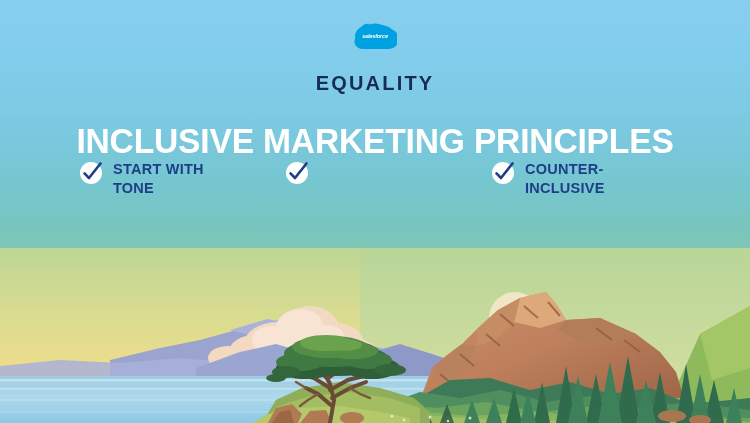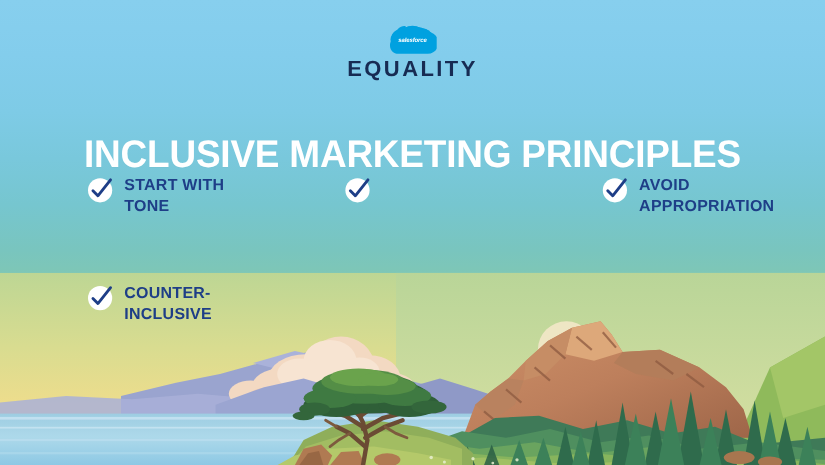--- a/index.html
+++ b/index.html
@@ -27,40 +27,39 @@
   }
 
   
   #scene{position:absolute;left:0;bottom:0;width:750px;height:175px;}
   #scene svg{display:block;width:750px;height:175px;}
 
   
   .brand{position:absolute;top:22px;left:0;width:750px;text-align:center;}
   .cloud-logo{display:block;margin:0 auto;width:44px;height:30px;}
   .equality{
-    display:block;margin:1px auto 0;
+    display:block;margin:21px auto 0;
     font-size:20px;font-weight:700;letter-spacing:2.2px;
     color:#172b53;line-height:1;
   }
 
   .headline{
     position:absolute;top:100px;left:0;width:750px;text-align:center;
     color:#ffffff;font-weight:700;font-size:35px;line-height:1;
     letter-spacing:-0.2px;
     font-family:"Liberation Sans Narrow","Liberation Sans",sans-serif;
     transform:scaleX(0.96);transform-origin:50% 50%;
     text-shadow:0 1px 0 rgba(0,0,0,0.02);
   }
 
   
   .grid{
     position:absolute;left:78px;top:158px;width:600px;
     display:grid;grid-template-columns:206px 206px 188px;
     grid-auto-rows:70px;
-    gap:28px;
   }
   .item{display:flex;align-items:flex-start;gap:9px;}
   .check{flex:0 0 auto;width:26px;height:26px;position:relative;margin-top:2px;}
   .check svg{display:block;width:26px;height:26px;overflow:visible;}
   .item-label{
     color:#1e3e87;font-weight:700;font-size:14.5px;line-height:1.33;
     letter-spacing:0.25px;white-space:pre-line;padding-top:2px;
   }
 </style>
 </head>
@@ -291,30 +290,20 @@
 
     <div class="item">
       <span class="check">
         <svg viewBox="0 0 26 26" aria-hidden="true">
           <circle cx="13" cy="13" r="11" fill="#ffffff"></circle>
           <path d="M6.5 13.4 L11 18 L22.5 3.5" stroke="#1e3e87" stroke-width="2.6" fill="none" stroke-linecap="round" stroke-linejoin="round"></path>
         </svg>
       </span>
     </div>
 
-    <div class="item">
-      <span class="check">
-        <svg viewBox="0 0 26 26" aria-hidden="true">
-          <circle cx="13" cy="13" r="11" fill="#ffffff"></circle>
-          <path d="M6.5 13.4 L11 18 L22.5 3.5" stroke="#1e3e87" stroke-width="2.6" fill="none" stroke-linecap="round" stroke-linejoin="round"></path>
-        </svg>
-      </span>
-      <span class="item-label">AVOID
-APPROPRIATION</span>
-    </div>
 
     <div class="item">
       <span class="check">
         <svg viewBox="0 0 26 26" aria-hidden="true">
           <circle cx="13" cy="13" r="11" fill="#ffffff"></circle>
           <path d="M6.5 13.4 L11 18 L22.5 3.5" stroke="#1e3e87" stroke-width="2.6" fill="none" stroke-linecap="round" stroke-linejoin="round"></path>
         </svg>
       </span>
       <span class="item-label">COUNTER-
 INCLUSIVE</span>

